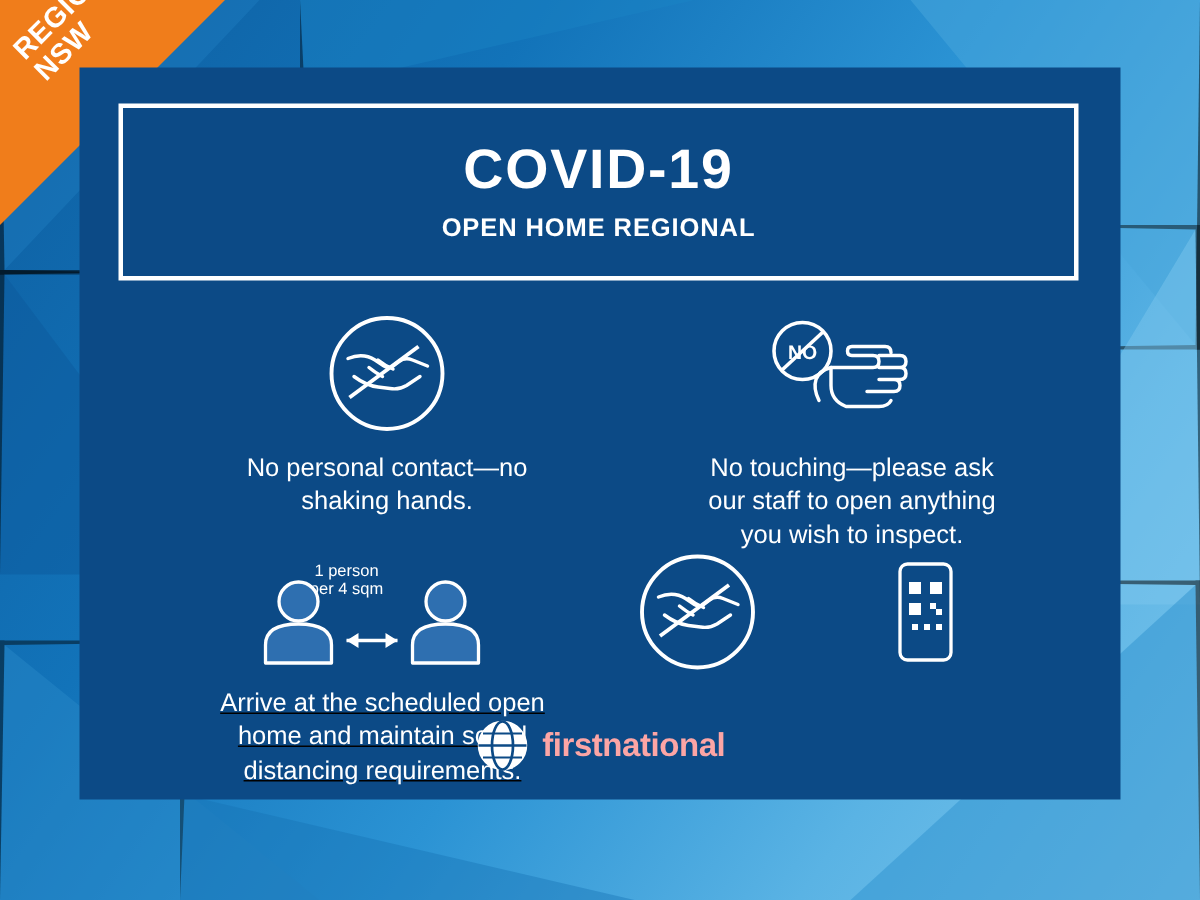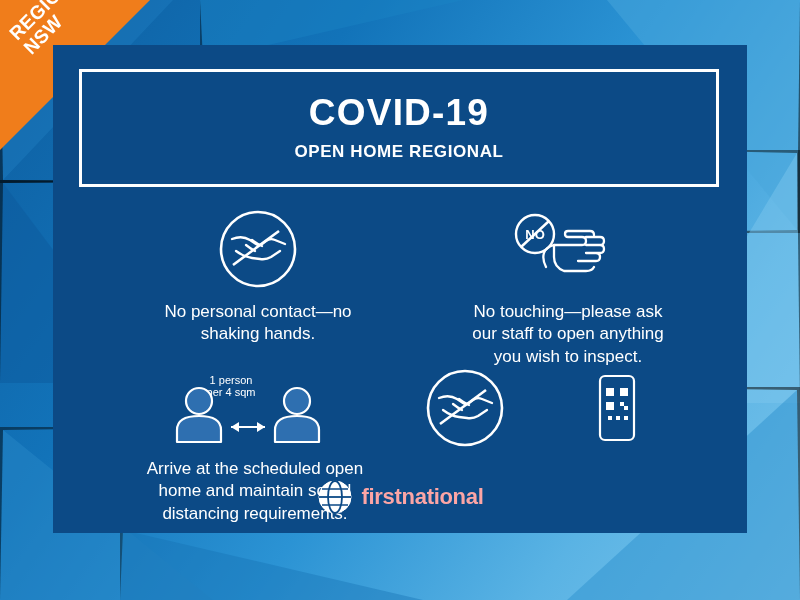--- a/index.html
+++ b/index.html
@@ -195,21 +195,21 @@
                      M46 38 v12 q0 10 10 14 h22 q6 0 8 -4" fill="none" stroke="#ffffff" stroke-width="2.3" stroke-linecap="round" stroke-linejoin="round"></path>
             <path d="M46 38 q-8 2 -10 8 t2 14" fill="none" stroke="#ffffff" stroke-width="2.3" stroke-linecap="round"></path>
           </svg>
         </div>
         <div class="cap">No touching—please ask our staff to open anything you wish to inspect.</div>
       </div>
     </div>
 
     <div class="row" style="left:62px;top:325px;width:580px;justify-content:space-between;align-items:flex-start;">
 
-      <div class="cell" style="width:280px;">
+      <div class="cell" style="width:280px;text-decoration:underline;">
         <div class="icon" style="height:78px;">
           <svg width="180" height="78" viewBox="0 0 180 78">
             <text x="66" y="14" text-anchor="middle" fill="#ffffff" font-size="11" font-family="Liberation Sans, sans-serif">1 person</text>
             <text x="66" y="26" text-anchor="middle" fill="#ffffff" font-size="11" font-family="Liberation Sans, sans-serif">per 4 sqm</text>
 
             <circle cx="34" cy="31" r="13" fill="#2e6fb0" stroke="#ffffff" stroke-width="2.2"></circle>
             <path d="M12 72 v-12 q0 -14 22 -14 q22 0 22 14 v12 z" fill="#2e6fb0" stroke="#ffffff" stroke-width="2.2" stroke-linejoin="round"></path>
 
             <circle cx="132" cy="31" r="13" fill="#2e6fb0" stroke="#ffffff" stroke-width="2.2"></circle>
             <path d="M110 72 v-12 q0 -14 22 -14 q22 0 22 14 v12 z" fill="#2e6fb0" stroke="#ffffff" stroke-width="2.2" stroke-linejoin="round"></path>

